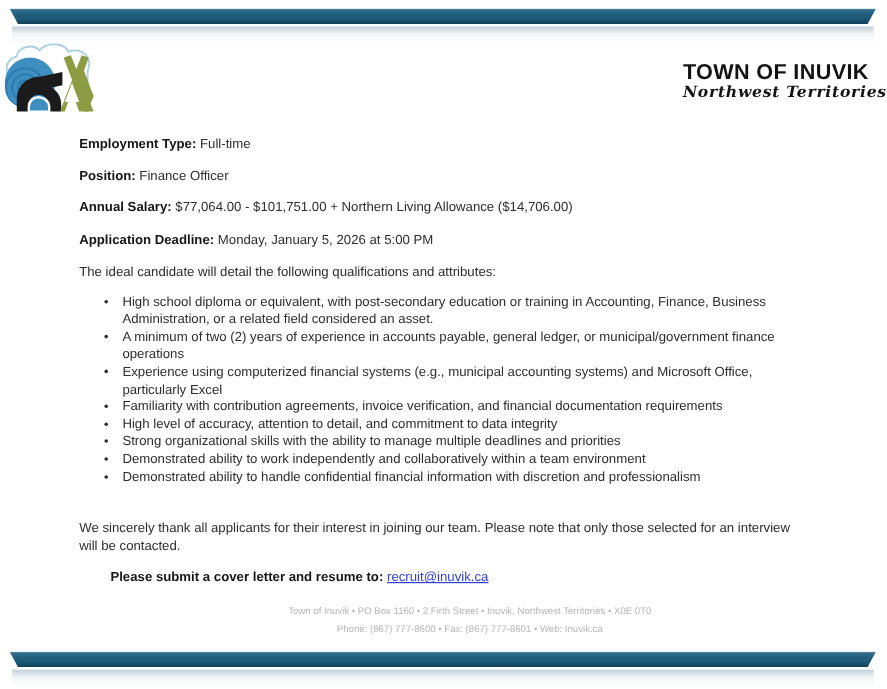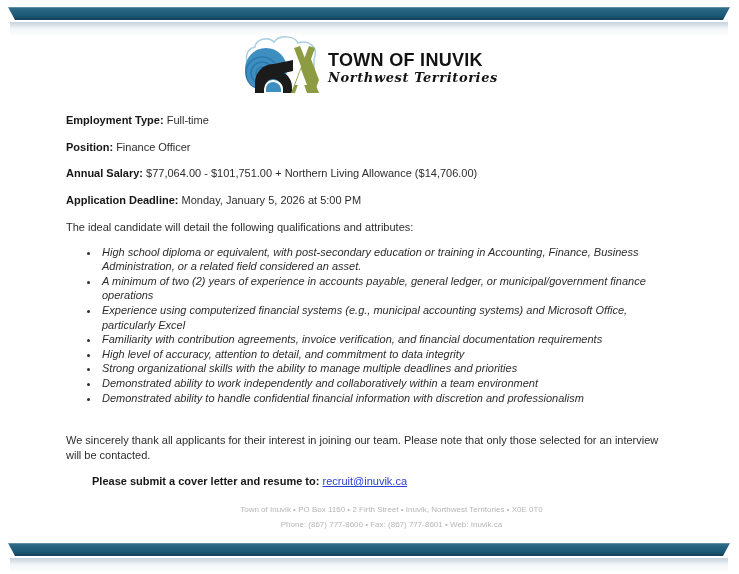--- a/index.html
+++ b/index.html
@@ -19,41 +19,41 @@
   .bar-shadow {
     position:absolute; left:10px; right:11px; height:15px;
     background:linear-gradient(180deg, rgba(147,172,188,.55) 0%, rgba(210,222,230,.28) 45%, rgba(255,255,255,0) 100%);
   }
   .bar-shadow.top { top:22px; }
   .bar-shadow.bottom { top:558px; }
 
   
   .logo {
     position:absolute; top:35px; left:0; right:0; height:66px;
-    display:flex; justify-content:center; align-items:center; gap:7px;
+    display:flex; justify-content:space-between; align-items:center; gap:7px;
   }
   .logo-text { display:flex; flex-direction:column; justify-content:center; }
   .logo-title {
     font-weight:bold; font-size:18px; line-height:19px; letter-spacing:.3px; color:#121212;
   }
   .logo-sub {
     font-family:"DejaVu Serif", serif; font-style:italic; font-weight:bold;
     font-size:13px; line-height:15px; color:#131313; letter-spacing:.6px;
   }
 
   
   .content {
     position:absolute; top:114px; left:66px; width:608px;
     font-size:11px; line-height:14.6px;
   }
   .field { margin:0 0 13.5px 0; line-height:13px; }
   .field b { color:#161616; }
   .intro { margin:0 0 10px 0; }
   ul.qualifications { margin:0; padding:0 0 0 34px; }
-  ul.qualifications li { margin:0; padding-left:2px;font-style:italic; }
+  ul.qualifications li { margin:0; padding-left:2px; }
   .closing { margin:28px 0 4px 0; }
   .submit { margin:13px 0 0 0; line-height:13px; }
   .submit b { color:#161616;padding-left:26px; }
   .submit a { color:#2f3fd6; text-decoration:underline; cursor:pointer; }
 
   
   .footer {
     position:absolute; top:502px; left:0; right:0;
     text-align:center; color:#b6b6b6; font-size:8px; line-height:15px;padding-left:44px;
   }

